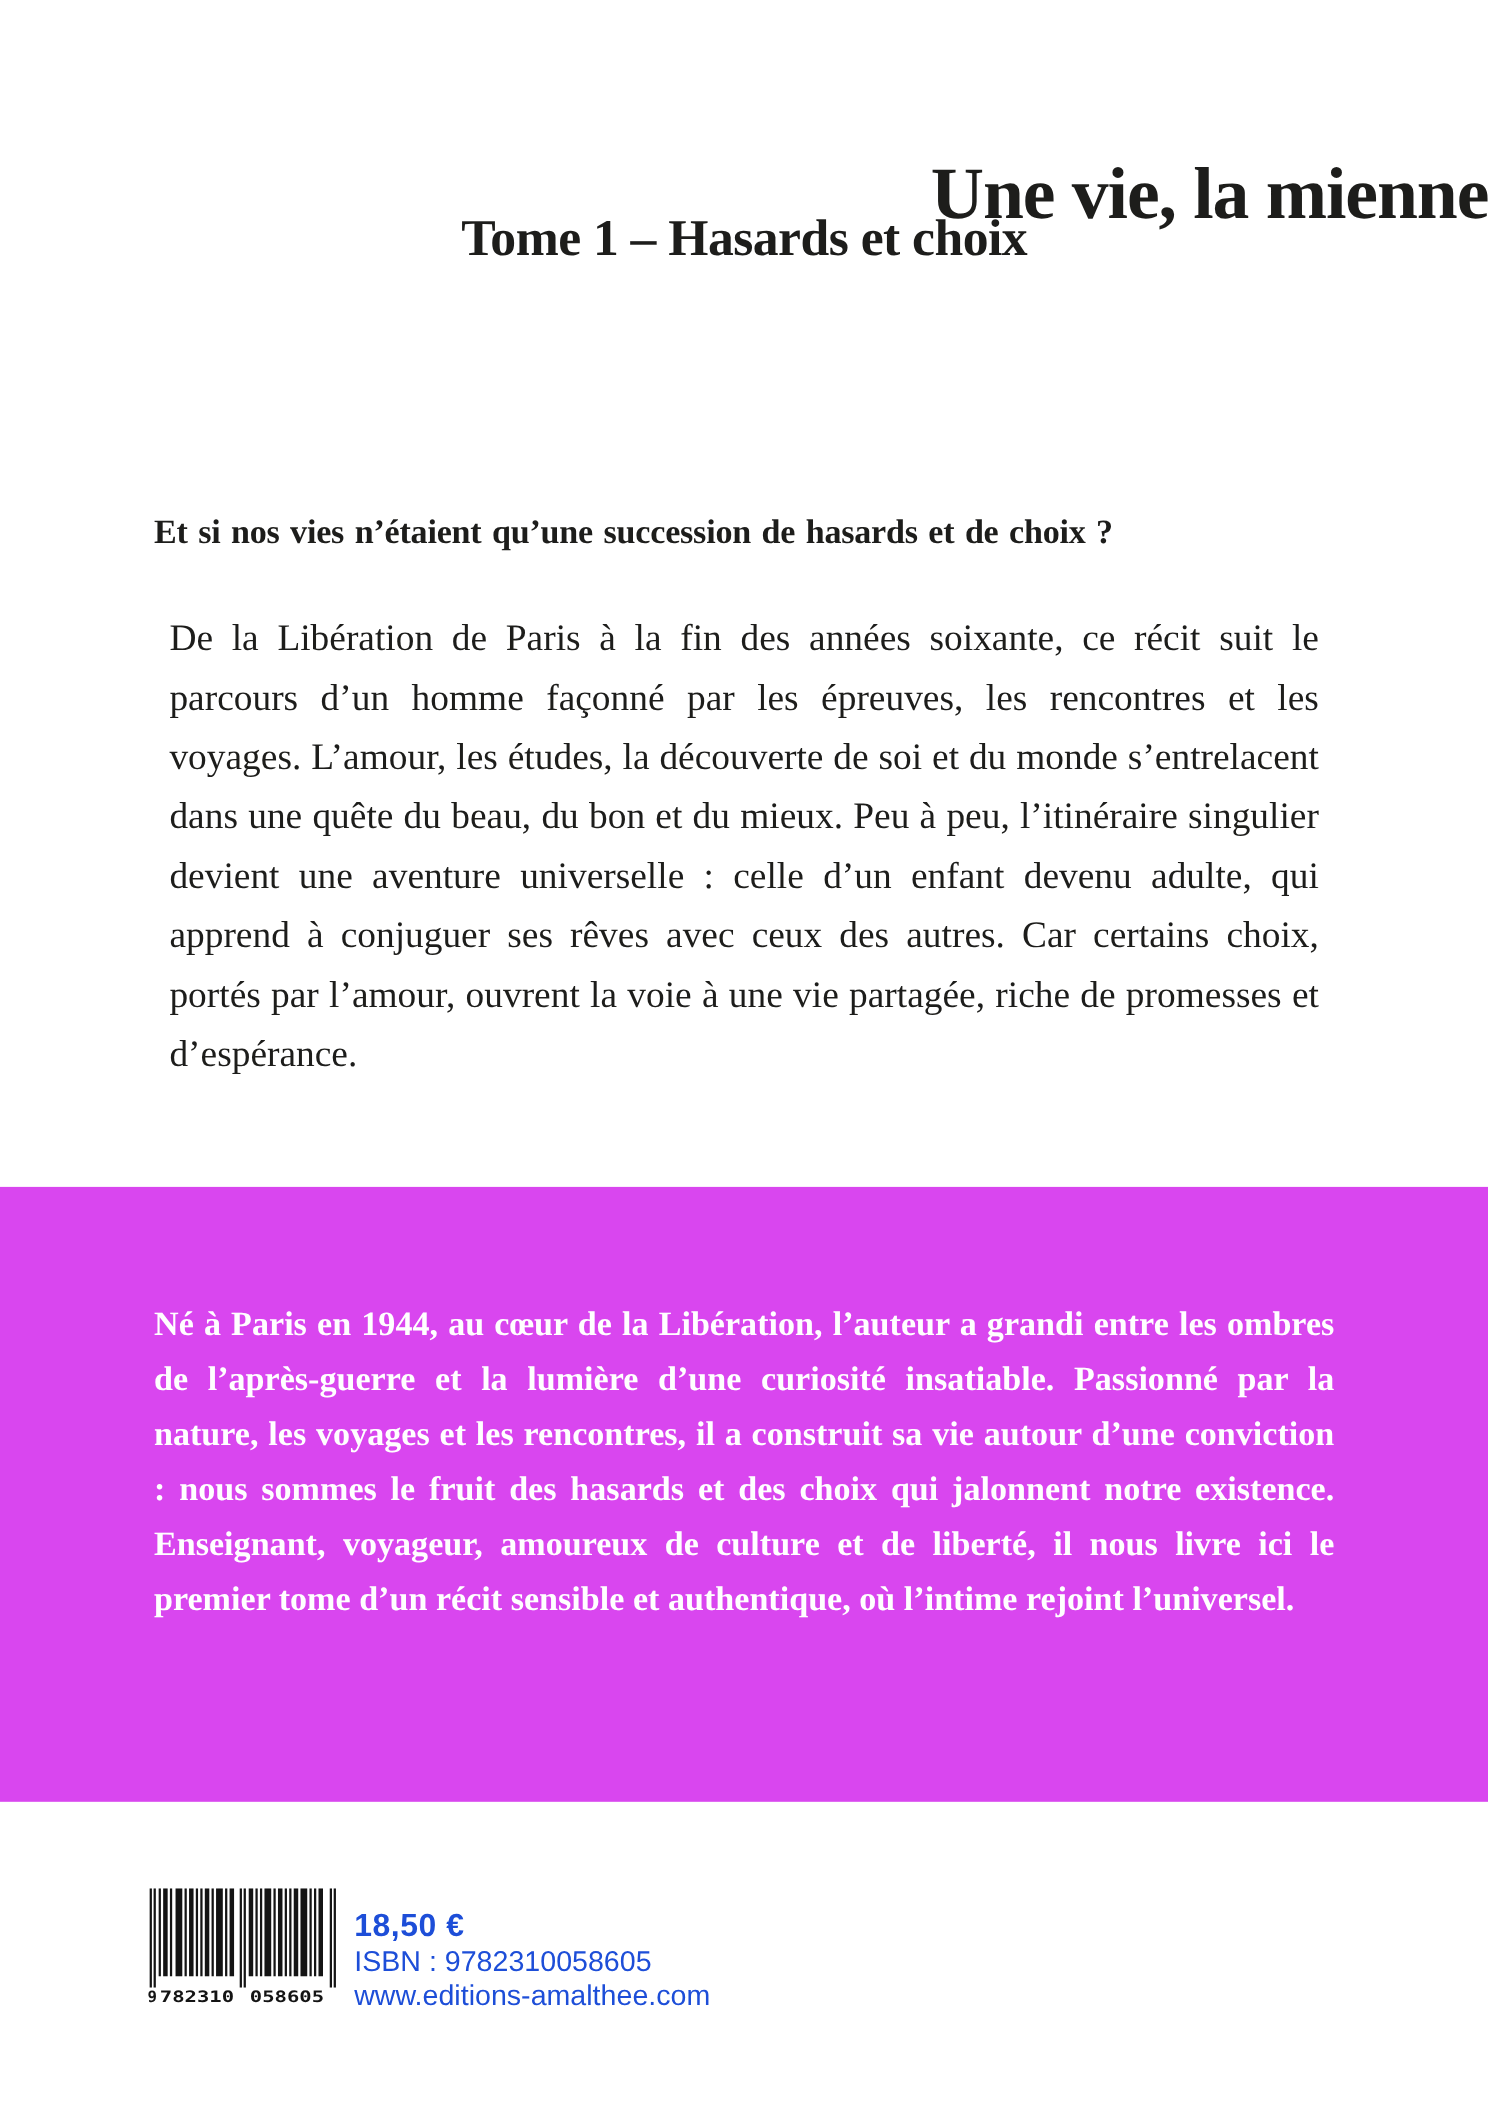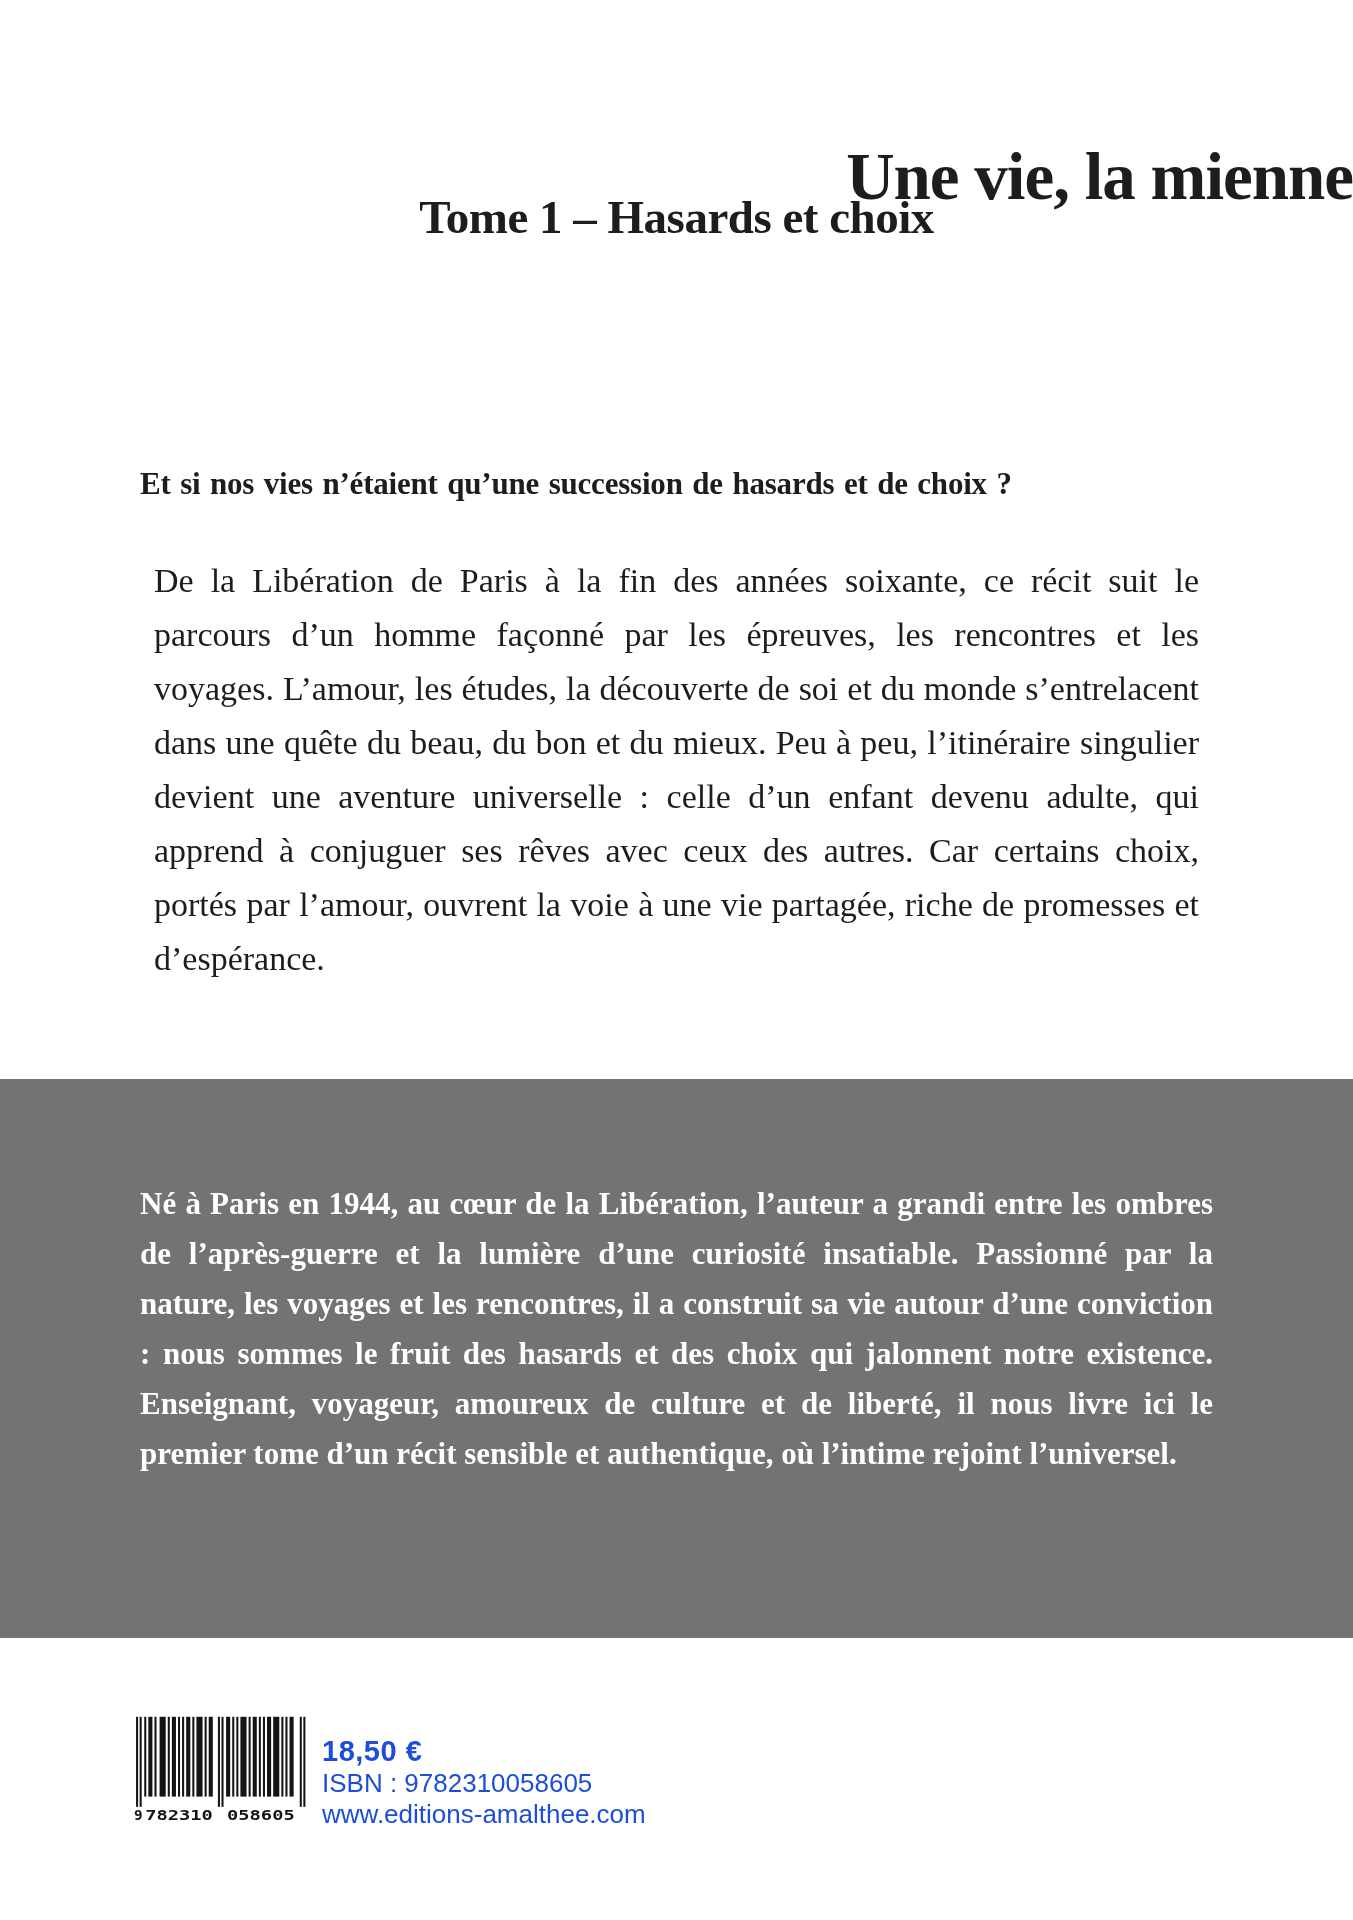--- a/index.html
+++ b/index.html
@@ -79,21 +79,21 @@
 
 <div class="page" style="color: rgb(29, 29, 27);">
 
   <h1 class="title">Une vie, la mienne</h1>
   <div class="subtitle">Tome 1 – Hasards et choix</div>
 
   <p class="hook">Et si nos vies n’étaient qu’une succession de hasards et de choix ?</p>
 
   <p class="synopsis">De la Libération de Paris à la fin des années soixante, ce récit suit le parcours d’un homme façonné par les épreuves, les rencontres et les voyages. L’amour, les études, la découverte de soi et du monde s’entrelacent dans une quête du beau, du bon et du mieux. Peu à peu, l’itinéraire singulier devient une aventure universelle : celle d’un enfant devenu adulte, qui apprend à conjuguer ses rêves avec ceux des autres. Car certains choix, portés par l’amour, ouvrent la voie à une vie partagée, riche de promesses et d’espérance.</p>
 
-  <section class="band" style="background: #737373;">
+  <section class="band" style="background: #d946ef;">
     <p class="bio">Né à Paris en 1944, au cœur de la Libération, l’auteur a grandi entre les ombres de l’après-guerre et la lumière d’une curiosité insatiable. Passionné par la nature, les voyages et les rencontres, il a construit sa vie autour d’une conviction : nous sommes le fruit des hasards et des choix qui jalonnent notre existence. Enseignant, voyageur, amoureux de culture et de liberté, il nous livre ici le premier tome d’un récit sensible et authentique, où l’intime rejoint l’universel.</p>
   </section>
 
   <div class="barcode">
     <svg width="176" height="108" viewBox="0 0 172 104">
       <g fill="#141414">
 
         <rect x="2" y="0" width="2" height="88"></rect>
           <rect x="5.5" y="0" width="2" height="88"></rect>
         <rect x="82" y="0" width="2" height="88"></rect>

